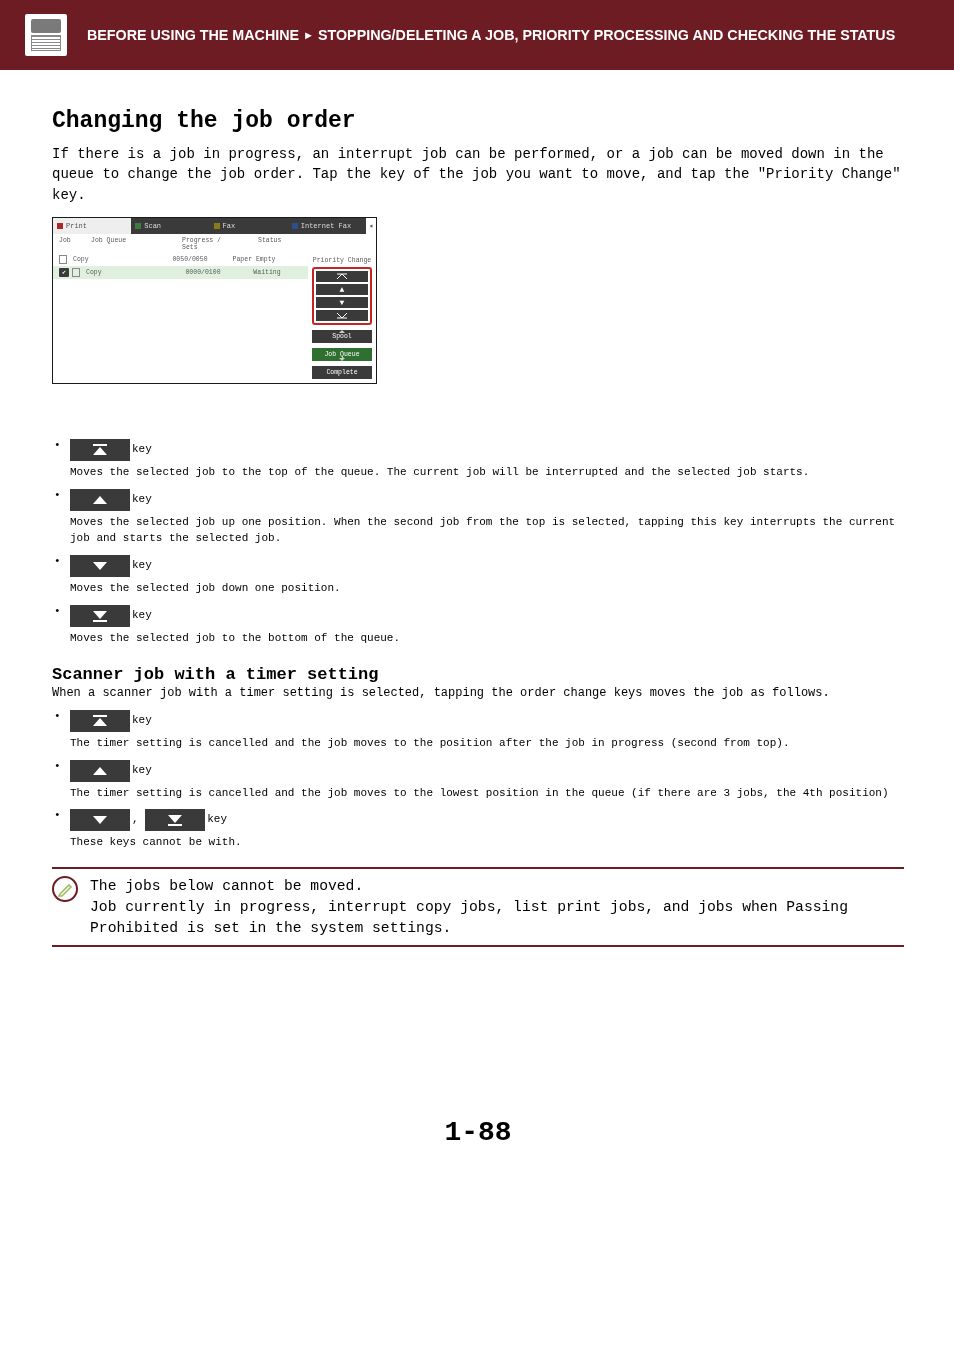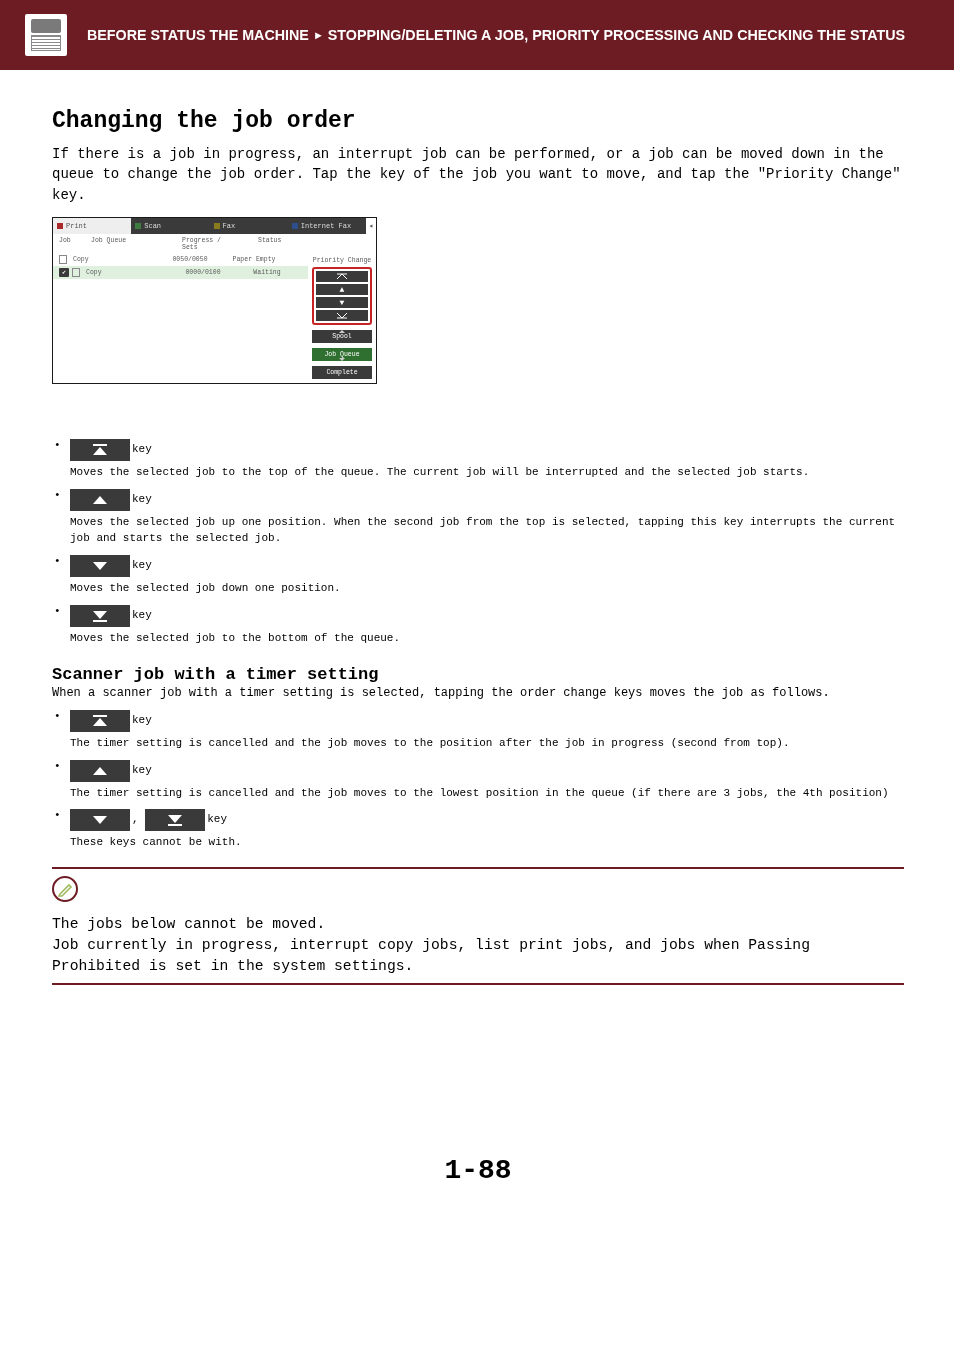--- a/index.html
+++ b/index.html
@@ -223,21 +223,20 @@
   .note-block {
     border-top: 2px solid #6e1c24;
     border-bottom: 2px solid #6e1c24;
     padding: 7px 0 7px 0;
     display: flex;
     align-items: flex-start;
     gap: 12px;
     margin-top: 16px;
     font-size: 14.7px;
     line-height: 1.4;
-    flex-direction: column;
   }
   .note-icon {
     width: 26px; height: 26px;
     border: 2px solid #6e1c24;
     border-radius: 50%;
     display: flex;
     align-items: center;
     justify-content: center;
     color: #9fba5f;
     flex-shrink: 0;
@@ -250,21 +249,21 @@
     margin-top: 170px;
     padding-bottom: 30px;
   }
 </style>
 </head>
 <body>
 
 <div class="header-bar">
   <div class="header-icon"></div>
   <div class="header-text">
-    <span>BEFORE STATUS THE MACHINE</span>
+    <span>BEFORE USING THE MACHINE</span>
     <span class="tri">►</span>
     <span>STOPPING/DELETING A JOB, PRIORITY PROCESSING AND CHECKING THE STATUS</span>
   </div>
 </div>
 
 <div class="content">
 
   <h2 class="heading">Changing the job order</h2>
   <p class="intro">If there is a job in progress, an interrupt job can be performed, or a job can be moved down in the queue to change the job order. Tap the key of the job you want to move, and tap the "Priority Change" key.</p>
 

